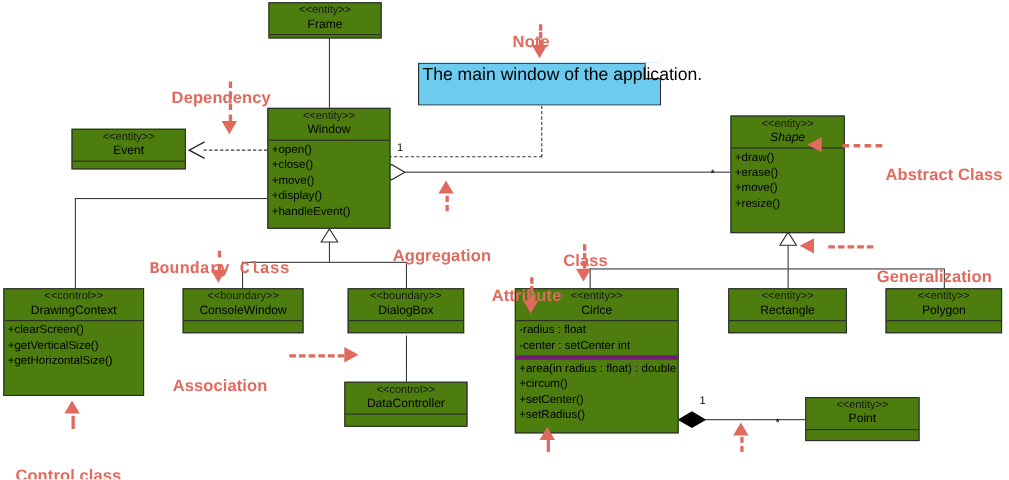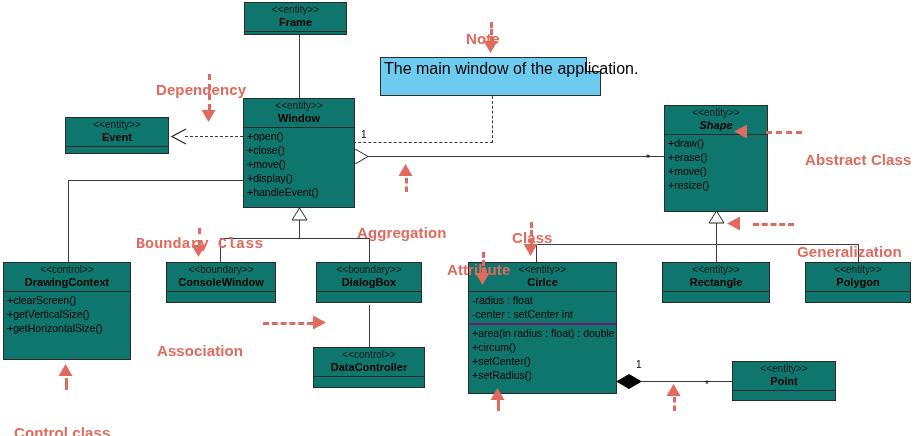--- a/index.html
+++ b/index.html
@@ -1,25 +1,25 @@
 <!DOCTYPE html>
 <html><head>
 <meta charset="utf-8">
 <style>
   html,body{margin:0;padding:0;background:#ffffff;}
   body{font-family:"Liberation Sans",sans-serif;}
   #canvas{position:relative;width:917px;height:436px;overflow:hidden;background:#fff;}
 
   
-  .cls{position:absolute;border:1px solid #2b2b2b;background:#0f766e;box-sizing:border-box;}
+  .cls{position:absolute;border:1px solid #2b2b2b;background:#4d7c0f;box-sizing:border-box;}
   .cls .hdr{padding:1px 2px 2px 2px;text-align:center;border-bottom:1px solid #2b2b2b;}
   .cls .stereo{font-size:10px;color:#1a1a1a;line-height:12px;white-space:nowrap;}
-  .cls .cname{font-size:11px;font-weight:bold;color:#000;line-height:13px;white-space:nowrap;}
+  .cls .cname{font-size:11px;font-weight:normal;color:#000;line-height:13px;white-space:nowrap;}
   .cls .cname.abstract{font-style:italic;}
-  .cls .compartment{border-bottom:2px solid #701a75;padding:1px 3px 2px 3px;}
+  .cls .compartment{border-bottom:4px solid #701a75;padding:1px 3px 2px 3px;}
   .cls .compartment:last-child{border-bottom:none;}
   .cls .compartment.empty{height:10px;padding:0;}
   .cls .member{font-size:10.5px;color:#000;line-height:14px;white-space:nowrap;}
 
   
   .note{position:absolute;background:#6ecbf0;box-sizing:border-box;}
   .note .nbody{position:absolute;inset:0;background:#6ecbf0;border:1px solid #2b2b2b;
     clip-path:polygon(0 0, calc(100% - 14px) 0, 100% 14px, 100% 100%, 0 100%);}
   .note .fold{position:absolute;top:0;right:0;width:14px;height:14px;
     border-left:1px solid #2b2b2b;border-bottom:1px solid #2b2b2b;background:#ffffff;}

